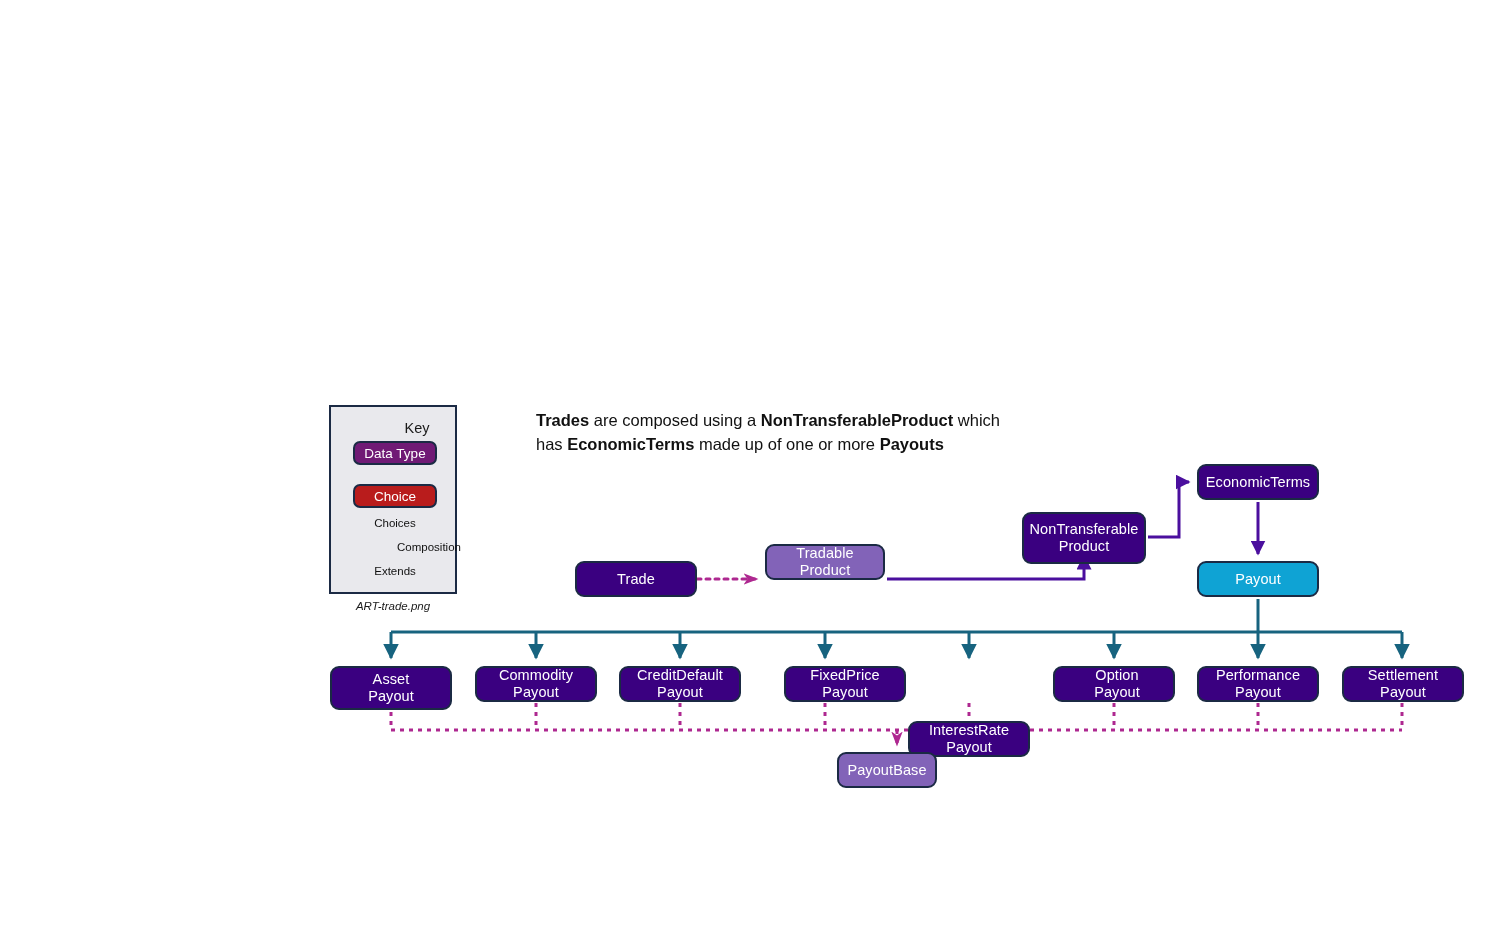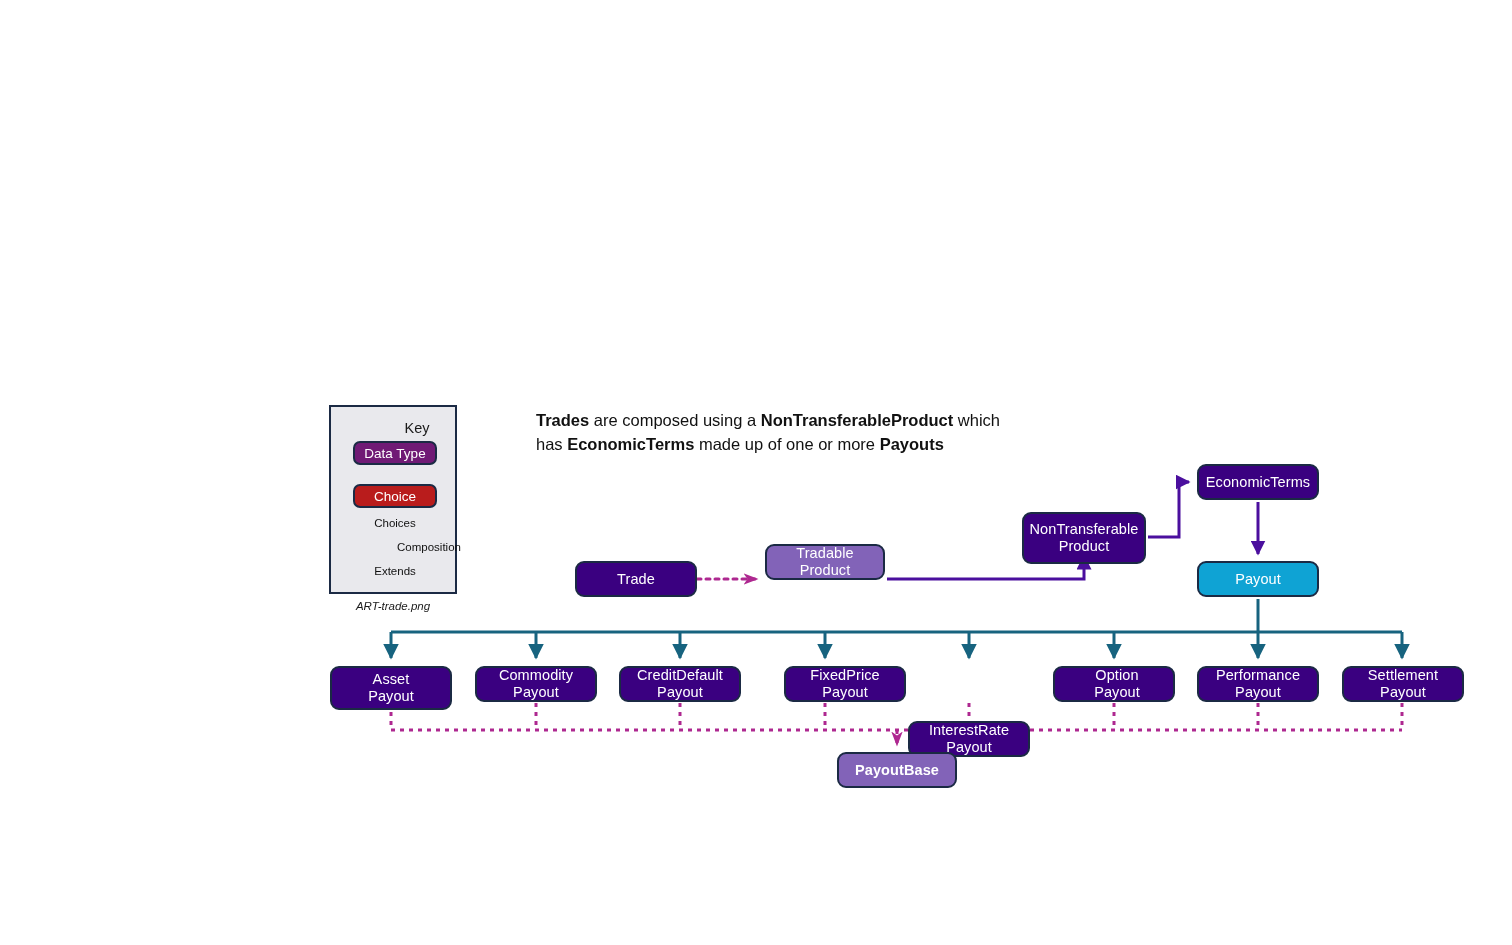--- a/index.html
+++ b/index.html
@@ -214,14 +214,14 @@
     <div class="node datatype" style="left: 764px; top: 666px; width: 122px; height: 36px; margin-left: 20px;">FixedPrice
 Payout</div>
     <div class="node datatype" style="left: 908px; top: 680px; width: 122px; height: 36px; margin-top: 41px;">InterestRate
 Payout</div>
     <div class="node datatype" style="left: 1053px; top: 666px; width: 122px; height: 36px; padding-left: 6px;">Option
 Payout</div>
     <div class="node datatype" style="left: 1197px; top: 666px; width: 122px; height: 36px;">Performance
 Payout</div>
     <div class="node datatype" style="left: 1342px; top: 666px; width: 122px; height: 36px;">Settlement
 Payout</div>
-    <div class="node base" style="left: 837px; top: 752px; width: 120px; height: 36px; font-weight: bold;">PayoutBase</div>
+    <div class="node base" style="left: 837px; top: 752px; width: 100px; height: 36px;">PayoutBase</div>
   </div>
 
 </body></html>

